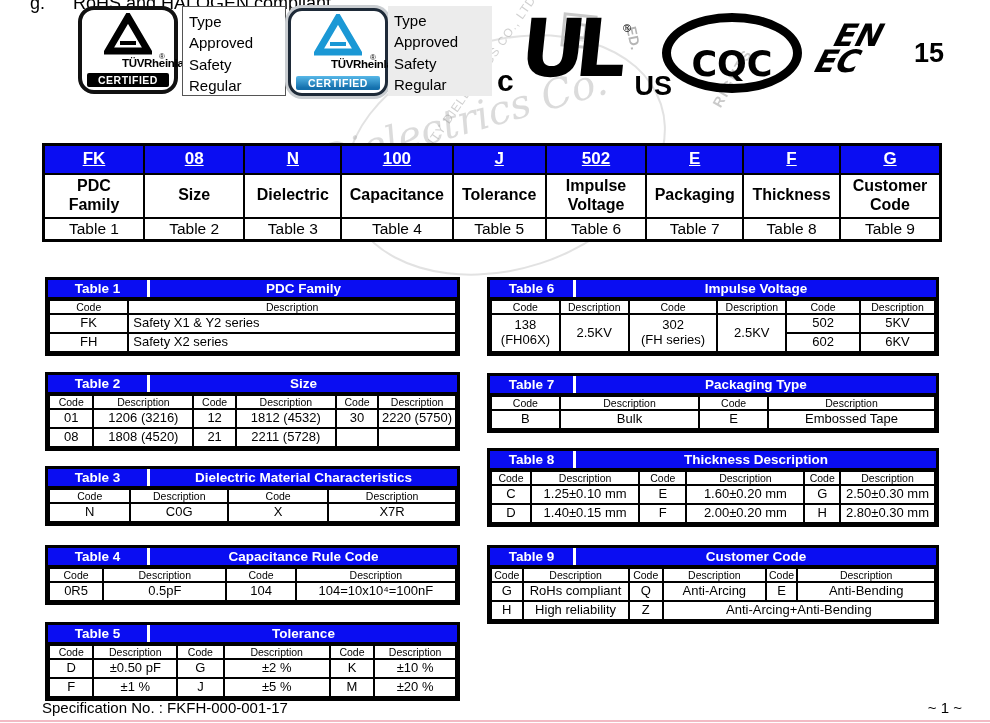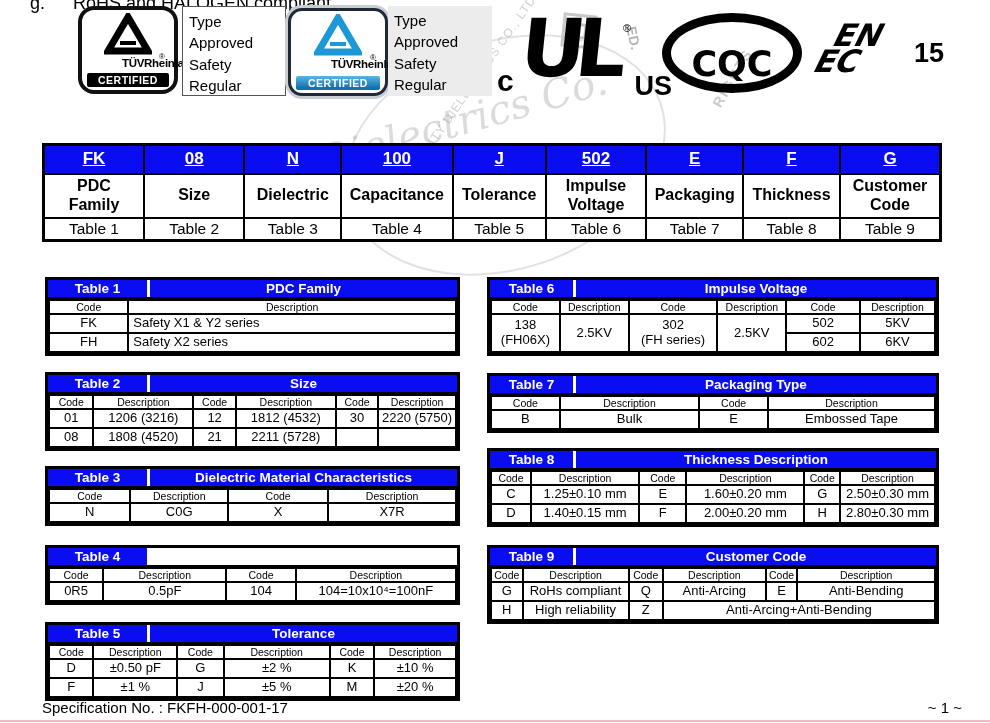--- a/index.html
+++ b/index.html
@@ -324,20 +324,21 @@
             <td>C0G</td>
             <td>X</td>
             <td>X7R</td>
           </tr>
         </tbody>
       </table>
     </div>
   <div class="subtable" id="t4">
       <div class="st-titlerow">
         <div class="st-tag">Table 4</div>
+        <div class="st-title">Capacitance Rule Code</div>
       </div>
       <table class="st-grid">
         <colgroup>
           <col style="width: 13.3%;">
           <col style="width: 30.3%;">
           <col style="width: 17%;">
           <col style="width: 39.4%;">
         </colgroup>
         <tbody>
           <tr>

